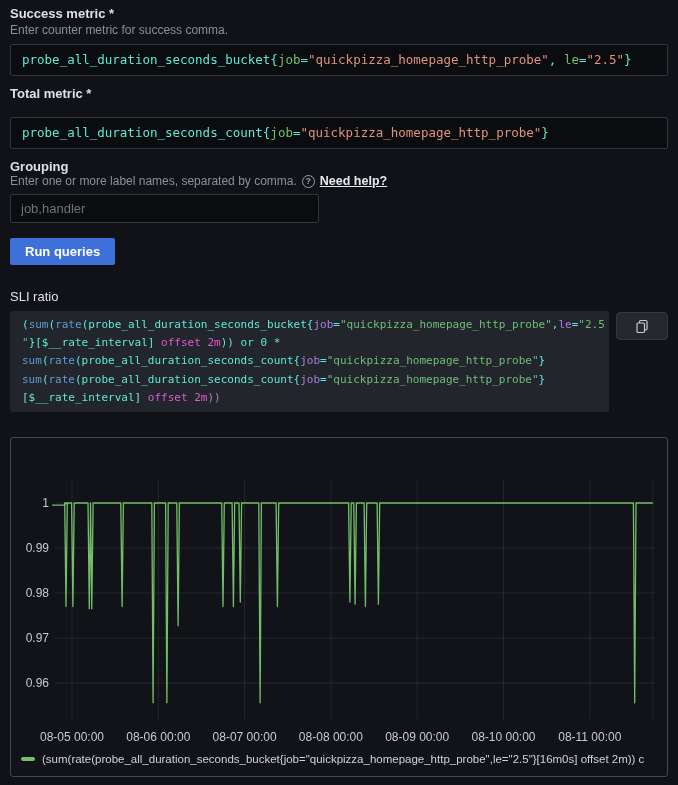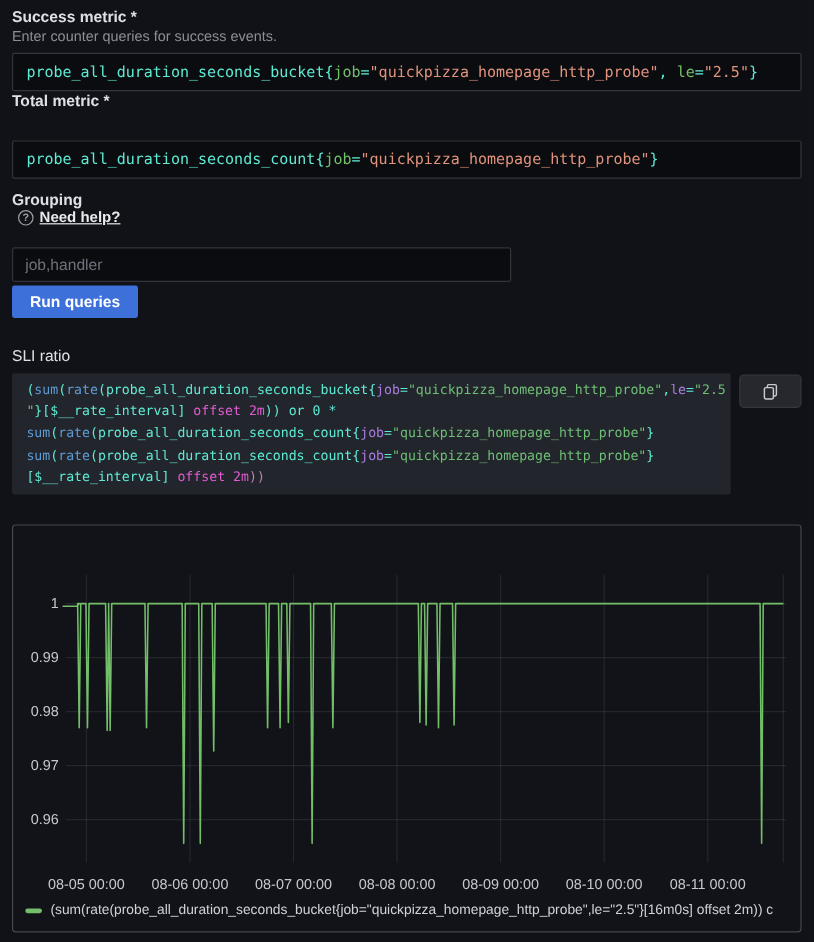--- a/index.html
+++ b/index.html
@@ -11,21 +11,21 @@
   .field-desc  { position:absolute; left:10px; font-size:12px; color:#8b8f98; display:flex; align-items:center; }
 
   .query-input {
     position:absolute; left:10px; width:658px; height:32px;
     background:#0b0c0f; border:1px solid #33353c; border-radius:2px;
     font-family:"DejaVu Sans Mono","Liberation Mono",monospace; font-size:12.5px;
     line-height:30px; padding:0 11px; white-space:pre; overflow:hidden; color:#d8d9da;
   }
 
   .text-input {
-    position:absolute; left:10px; top:206px; width:416px; height:29px;
+    position:absolute; left:10px; top:194px; width:309px; height:29px;
     background:#0b0c0f; border:1px solid #33353c; border-radius:2px;
     font-family:"Liberation Sans",sans-serif; font-size:13px; color:#d8d9da; padding:4px 10px;
     outline:none;
   }
   .text-input::placeholder { color:#6e727b; opacity:1; }
 
   .help-icon {
     display:inline-block; width:13px; height:13px; margin-left:5px;
     border:1px solid #9aa0a8; border-radius:50%; color:#9aa0a8;
     font-size:9px; line-height:11px; text-align:center; font-weight:700; cursor:pointer;
@@ -73,28 +73,29 @@
   }
   .legend-marker { flex:0 0 auto; width:14px; height:4px; border-radius:2px; margin-right:7px; }
   .legend-label { font-size:11.5px; color:#d0d2d7; overflow:hidden; }
 </style>
 </head>
 <body>
 
 <div class="page">
 
   <div class="field-label" style="top:6px">Success metric *</div>
-  <div class="field-desc" style="top:23px">Enter counter queries for success events.</div>
+  <div class="field-desc" style="top:23px">Enter counter metric for success comma.</div>
   <div class="query-input" style="top:44px"><span><span class="tk-p">probe_all_duration_seconds_bucket{</span><span class="tk-g">job</span><span class="tk-p">=</span><span class="tk-o">"quickpizza_homepage_http_probe"</span><span class="tk-p">, </span><span class="tk-g">le</span><span class="tk-p">=</span><span class="tk-o">"2.5"</span><span class="tk-p">}</span></span></div>
 
-  <div class="field-label" style="top:76px">Total metric *</div>
+  <div class="field-label" style="top:86px">Total metric *</div>
   <div class="query-input" style="top:117px"><span><span class="tk-p">probe_all_duration_seconds_count{</span><span class="tk-g">job</span><span class="tk-p">=</span><span class="tk-o">"quickpizza_homepage_http_probe"</span><span class="tk-p">}</span></span></div>
 
   <div class="field-label" style="top:159px">Grouping</div>
   <div class="field-desc" style="top:174px">
+    <span>Enter one or more label names, separated by comma.</span>
     <span class="help-icon">?</span>
     <span class="help-link">Need help?</span>
   </div>
   <input class="text-input" type="text" placeholder="job,handler" style="">
 
   <button class="run-btn">Run queries</button>
 
   <div class="field-label" style="top:289px; font-weight:500">SLI ratio</div>
   <div class="code-block">
       <div class="code-line"><span class="tk-p">(</span><span class="tk-fn">sum</span><span class="tk-p">(</span><span class="tk-fn">rate</span><span class="tk-p">(probe_all_duration_seconds_bucket{</span><span class="tk-lb">job</span><span class="tk-p">=</span><span class="tk-st">"quickpizza_homepage_http_probe"</span><span class="tk-p">,</span><span class="tk-lb">le</span><span class="tk-p">=</span><span class="tk-st">"2.5</span></div>

